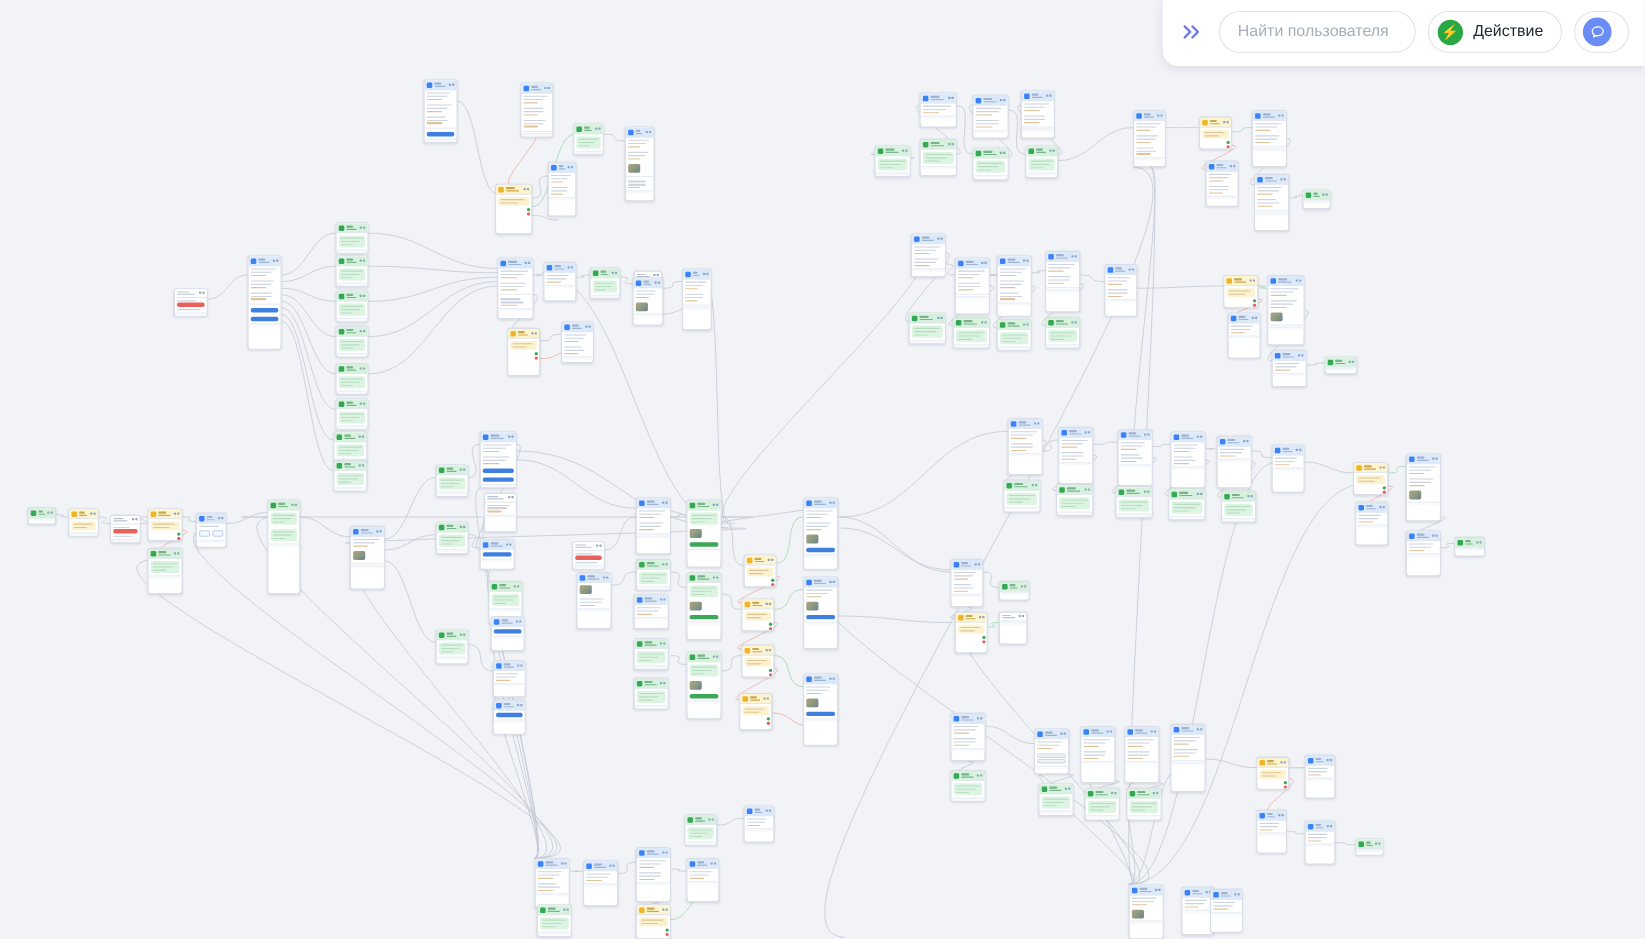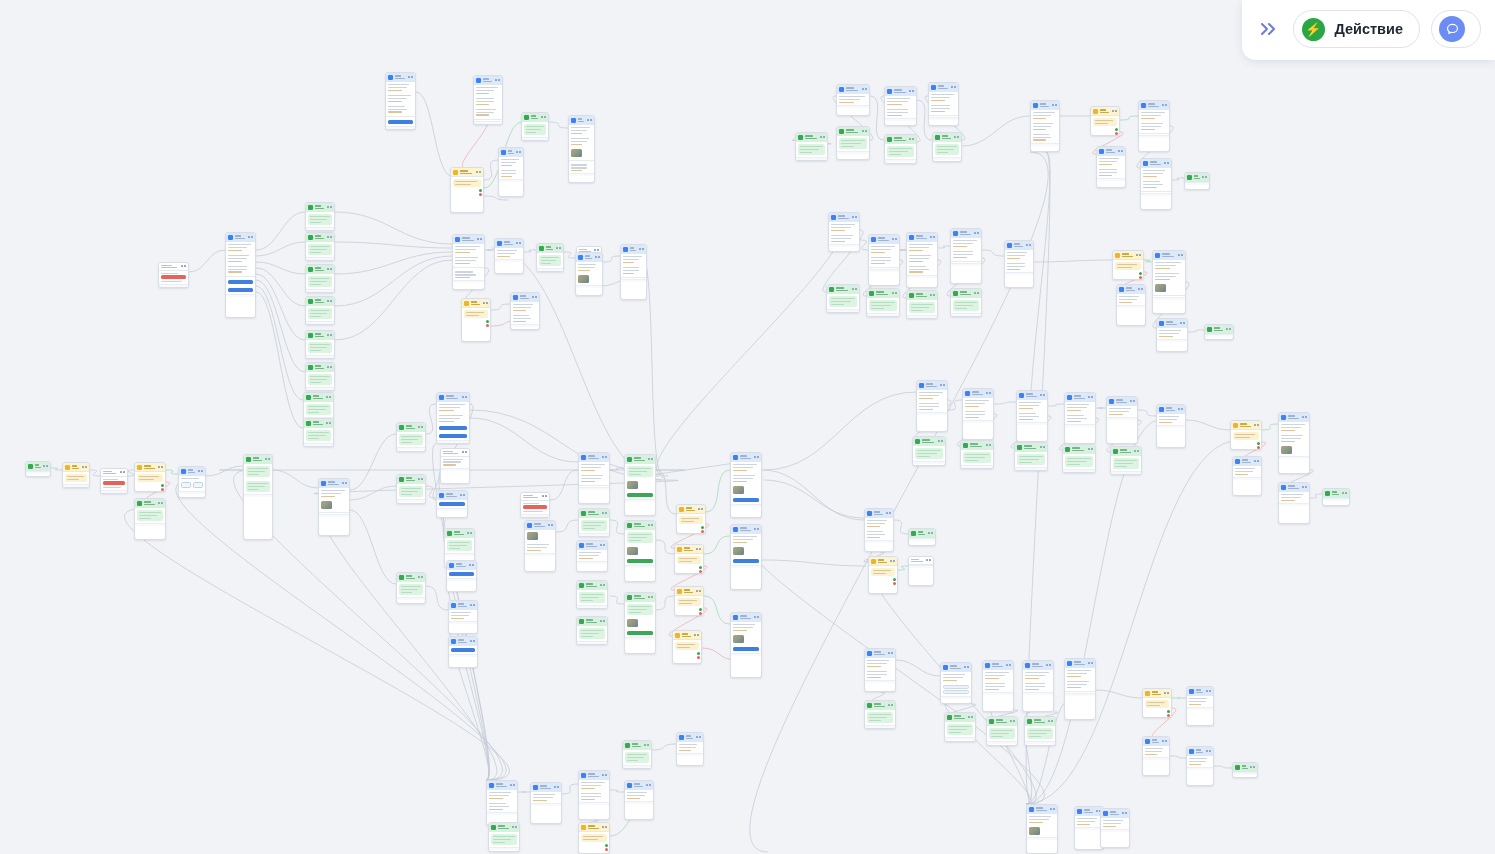--- a/index.html
+++ b/index.html
@@ -103,21 +103,21 @@
     font-family: "Liberation Sans", sans-serif;
     font-size: 14.5px; color: #2c3444; background: transparent;
   }
   .tb-field input::placeholder { color: #a8aeba; }
   .tb-btn {
     display: flex; align-items: center; gap: 9px;
     height: 38px; padding: 0 16px 0 8px;
     border: 1px solid #dfe3ea; border-radius: 19px;
     background: #fff; cursor: pointer;
   }
-  .tb-btn span.lbl { font-size: 14.5px; font-weight: bold; color: #1f2733; }
+  .tb-btn span.lbl { font-size: 14.5px; font-weight: normal; color: #1f2733; }
   .bolt {
     width: 23px; height: 23px; border-radius: 50%;
     background: #29a745; display: flex; align-items: center; justify-content: center;
     color: #fff; font-size: 13px; line-height: 1;
   }
   .tb-round {
     width: 50px; height: 38px; display: flex; align-items: center; justify-content: flex-start;
     padding-left: 7px;
     border: 1px solid #dfe3ea; border-radius: 19px; background: #fff; cursor: pointer;
     overflow: hidden;
@@ -3176,20 +3176,23 @@
     </div>
 
   <div id="toolbar">
     <div id="collapse">
       <svg width="18" height="16" viewBox="0 0 18 16">
         <path d="M2 3 L7 8 L2 13" fill="none" stroke="#6f7de0" stroke-width="2.1" stroke-linecap="round" stroke-linejoin="round"></path>
         <path d="M9 3 L14 8 L9 13" fill="none" stroke="#6f7de0" stroke-width="2.1" stroke-linecap="round" stroke-linejoin="round"></path>
       </svg>
     </div>
 
+    <div class="tb-field">
+      <input type="text" placeholder="Найти пользователя" style="">
+    </div>
 
     <div class="tb-btn">
       <span class="bolt">⚡</span>
       <span class="lbl">Действие</span>
     </div>
 
     <div class="tb-round">
       <span class="bubble">
         <svg width="15" height="15" viewBox="0 0 16 16">
           <path d="M8 2.6c3 0 5.3 1.9 5.3 4.3S11 11.2 8 11.2c-.5 0-1-.05-1.5-.16L4 12.3l.6-1.9C3.4 9.6 2.7 8.4 2.7 6.9 2.7 4.5 5 2.6 8 2.6z" fill="none" stroke="#ffffff" stroke-width="1.25" stroke-linejoin="round"></path>

